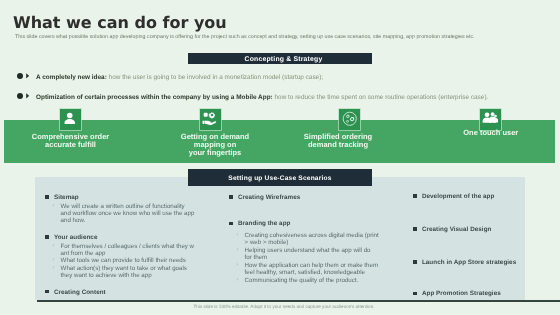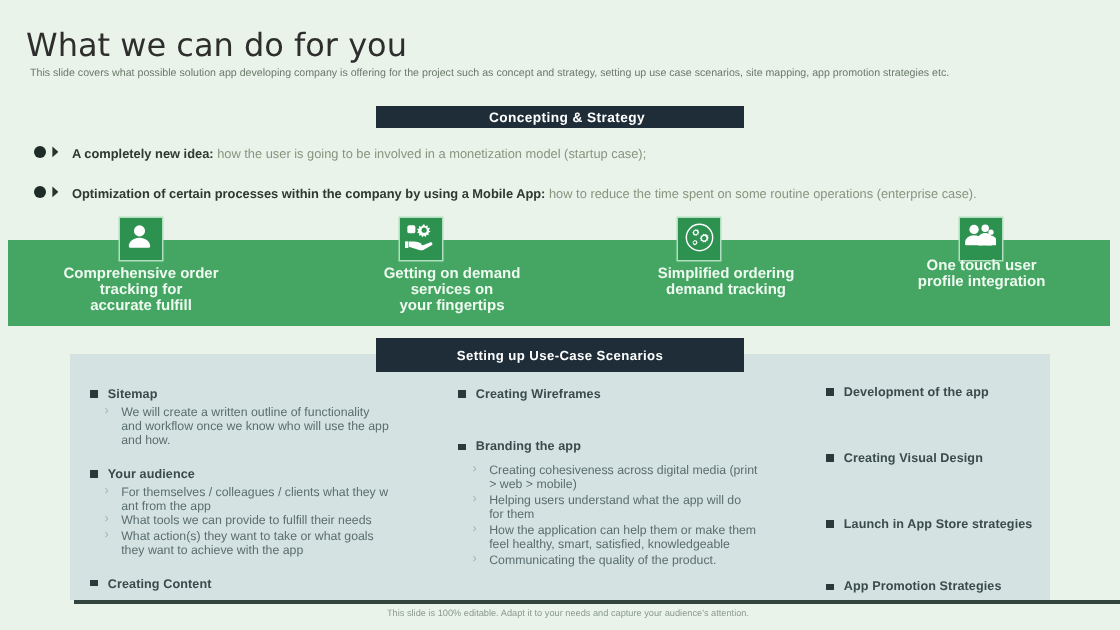--- a/index.html
+++ b/index.html
@@ -1,20 +1,20 @@
 <!DOCTYPE html>
 <html><head>
 <meta charset="utf-8">
 <style>
   * { margin:0; padding:0; box-sizing:border-box; }
   html,body { width:560px; height:315px; overflow:hidden; }
   body { background:#e9f3e9; font-family:"Liberation Sans", sans-serif; -webkit-font-smoothing:antialiased; text-rendering:geometricPrecision; }
   .slide { position:relative; width:560px; height:315px; background:#e9f3e9; }
 
-  .title { position:absolute; left:13px; top:15px; font-size:16px; font-weight:400; font-family:"DejaVu Sans",sans-serif; color:#2e2e2e; line-height:1; }
+  .title { position:absolute; left:13px; top:15px; font-size:16px; font-weight:700; font-family:"DejaVu Sans",sans-serif; color:#2e2e2e; line-height:1; }
   .subtitle { position:absolute; left:15px; top:34px; font-size:5.32px; color:#6a796a; white-space:nowrap; }
 
   .bar { position:absolute; background:#1e2d38; color:#ffffff; font-weight:700; display:flex; align-items:center; justify-content:center; letter-spacing:0.2px; }
   #bar1 { left:188px; top:53px; width:184px; height:11.4px; font-size:6.85px; padding-left:7px; }
   #bar1 > span { position:relative; top:0.7px; }
   #bar2 { left:188px; top:169px; width:184px; height:17.4px; font-size:6.6px; }
   #bar2 > span { position:relative; top:0.9px; }
 
   .tline { position:absolute; left:16px; font-size:6.43px; color:#87957f; white-space:nowrap; }
   .tline b { color:#2e3a2e; font-weight:700; }
@@ -76,71 +76,69 @@
   <div class="gicon" style="left:59.5px">
     <svg viewBox="0 0 24 24">
         <g fill="#ffffff">
           <circle cx="12" cy="6.9" r="4.3"></circle>
           <path d="M12 12.2c-4.6 0-8.3 2.9-8.3 6.6 0 0.7 0.5 1.2 1.2 1.2h14.2c0.7 0 1.2-0.5 1.2-1.2 0-3.7-3.7-6.6-8.3-6.6z"></path>
         </g>
       </svg>
   </div>
   <div class="gcell" style="left:0.5px">
     <div>Comprehensive order</div>
-    <div>tracking for</div>
     <div>accurate fulfill</div>
   </div>
   <div class="gicon" style="left:199.5px">
     <svg viewBox="0 0 24 24">
         <g fill="#ffffff">
           <rect x="2.6" y="2.6" width="6.2" height="6.2" rx="1.5"></rect>
           <path d="M15.5 1.6l1.0 1.6 1.8-0.6 0.0 1.9 1.9 0.2 -1.0 1.6 1.4 1.3 -1.8 0.7 0.5 1.8 -1.9-0.2 -0.5 1.8 -1.5-1.1 -1.4 1.3 -0.6-1.8 -1.8 0.5 0.3-1.9 -1.8-0.4 1.1-1.5 -1.3-1.4 1.9-0.4 -0.3-1.9 1.8 0.6z"></path>
           <circle cx="15.6" cy="6.3" r="2.0" fill="#2d9150"></circle>
           <path d="M0.8 15.0h2.6v5.1h-2.6z"></path>
           <path d="M3.8 15.0l3.9 0.1c1.4 0 2.5 0.2 3.5 0.6l1.7 0.7c0.6 0.2 0.8 0.8 0.6 1.3 -0.2 0.5-0.8 0.7-1.3 0.5l-2.9-0.9 5.4 0.7 5.4-2.2c0.8-0.3 1.7 0.1 1.9 0.9 0.1 0.5-0.1 1.0-0.6 1.3l-6.1 3.4c-0.9 0.5-2.0 0.7-3.0 0.4l-8.5-2.6z"></path>
         </g>
       </svg>
   </div>
-  <div class="gcell" style="left:156px">
+  <div class="gcell" style="left:145px">
     <div>Getting on demand</div>
-    <div>services on</div>
+    <div>mapping on</div>
     <div>your fingertips</div>
   </div>
   <div class="gicon" style="left:339.3px">
     <svg viewBox="0 0 24 24">
         <circle cx="12" cy="12" r="10.2" fill="none" stroke="#ffffff" stroke-width="1.1"></circle>
         <g fill="#ffffff">
           <path d="M15.0 9.0l1.1 0.6 1.1-0.6 0.4 1.2 1.3 0.1 -0.5 1.2 0.9 0.9 -1.0 0.8 0.3 1.2 -1.3 0.2 -0.4 1.2 -1.1-0.6 -1.1 0.7 -0.6-1.1 -1.3-0.1 0.3-1.2 -1.0-0.8 1.0-0.8 -0.3-1.2 1.3-0.2z"></path>
           <circle cx="15.6" cy="12.6" r="1.7" fill="#2d9150"></circle>
           <path d="M8.6 5.6l0.9 0.4 0.8-0.5 0.3 0.9 1.0 0.1 -0.4 0.9 0.7 0.7 -0.8 0.6 0.2 0.9 -1.0 0.1 -0.3 0.9 -0.9-0.4 -0.8 0.6 -0.4-0.9 -1.0-0.1 0.2-0.9 -0.7-0.7 0.8-0.6 -0.2-0.9 1.0-0.1z"></path>
           <circle cx="9.1" cy="8.1" r="1.3" fill="#2d9150"></circle>
           <path d="M8.0 14.0l0.7 0.3 0.6-0.4 0.2 0.7 0.8 0.1 -0.3 0.7 0.6 0.5 -0.6 0.5 0.2 0.7 -0.8 0.1 -0.2 0.7 -0.7-0.3 -0.6 0.5 -0.3-0.7 -0.8-0.1 0.2-0.7 -0.6-0.5 0.6-0.5 -0.2-0.7 0.8-0.1z"></path>
           <circle cx="8.4" cy="15.9" r="1.0" fill="#2d9150"></circle>
         </g>
       </svg>
   </div>
-  <div class="gcell" style="left:293px">
+  <div class="gcell" style="left:268px">
     <div>Simplified  ordering</div>
     <div>demand tracking</div>
   </div>
   <div class="gicon" style="left:479.5px">
     <svg viewBox="1 3 22.5 22.5">
         <g fill="#ffffff">
           <circle cx="8.3" cy="8.4" r="3.4"></circle>
           <path d="M8.3 12.6c-3.6 0-6.5 2.3-6.5 5.2v1.2c0 0.5 0.4 0.9 0.9 0.9h11.2c0.5 0 0.9-0.4 0.9-0.9v-1.2c0-2.9-2.9-5.2-6.5-5.2z"></path>
           <circle cx="16.4" cy="7.6" r="2.7"></circle>
           <path d="M16.4 11.0c-2.9 0-5.2 1.9-5.2 4.2v3.9c0 0.5 0.4 0.9 0.9 0.9h8.6c0.5 0 0.9-0.4 0.9-0.9v-3.9c0-2.3-2.3-4.2-5.2-4.2z"></path>
           <circle cx="20.6" cy="10.4" r="1.9"></circle>
           <path d="M20.6 13.0c-2.1 0-3.7 1.3-3.7 3.0v3.1c0 0.4 0.3 0.7 0.7 0.7h6.0c0.4 0 0.7-0.3 0.7-0.7v-3.1c0-1.7-1.7-3.0-3.7-3.0z"></path>
         </g>
       </svg>
   </div>
   <div class="gcell" style="left:420.8px; top:129px">
     <div>One touch user</div>
-    <div>profile integration</div>
   </div>
 
   <div class="panel"></div>
   <div class="hr"></div>
 
   <div class="col" id="col1">
       <div class="grp" style="position: absolute; top: 0px; left: 0px; width: 100%;">
         <div class="hd">Sitemap</div>
         <div class="sub"><span>We will create a written outline of functionality</span><br><span>and workflow once we know who will use the app</span><br><span>and how.</span></div>
       </div>

